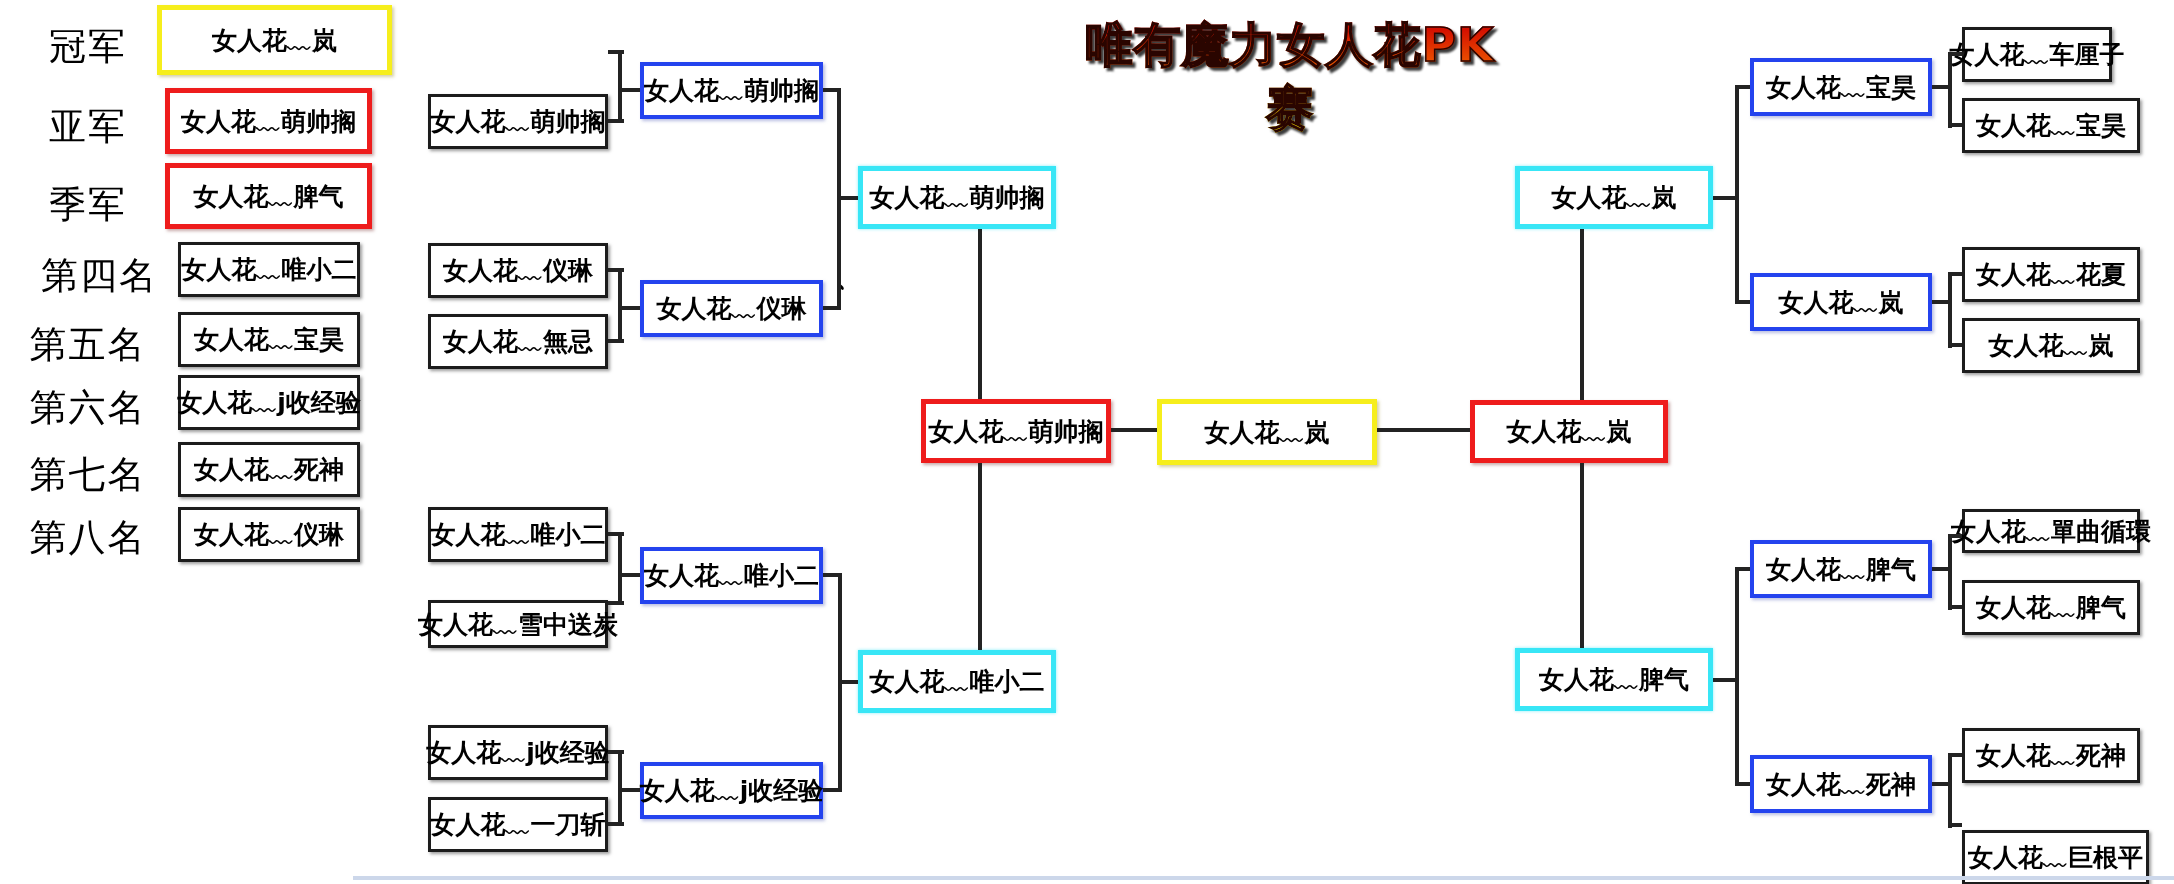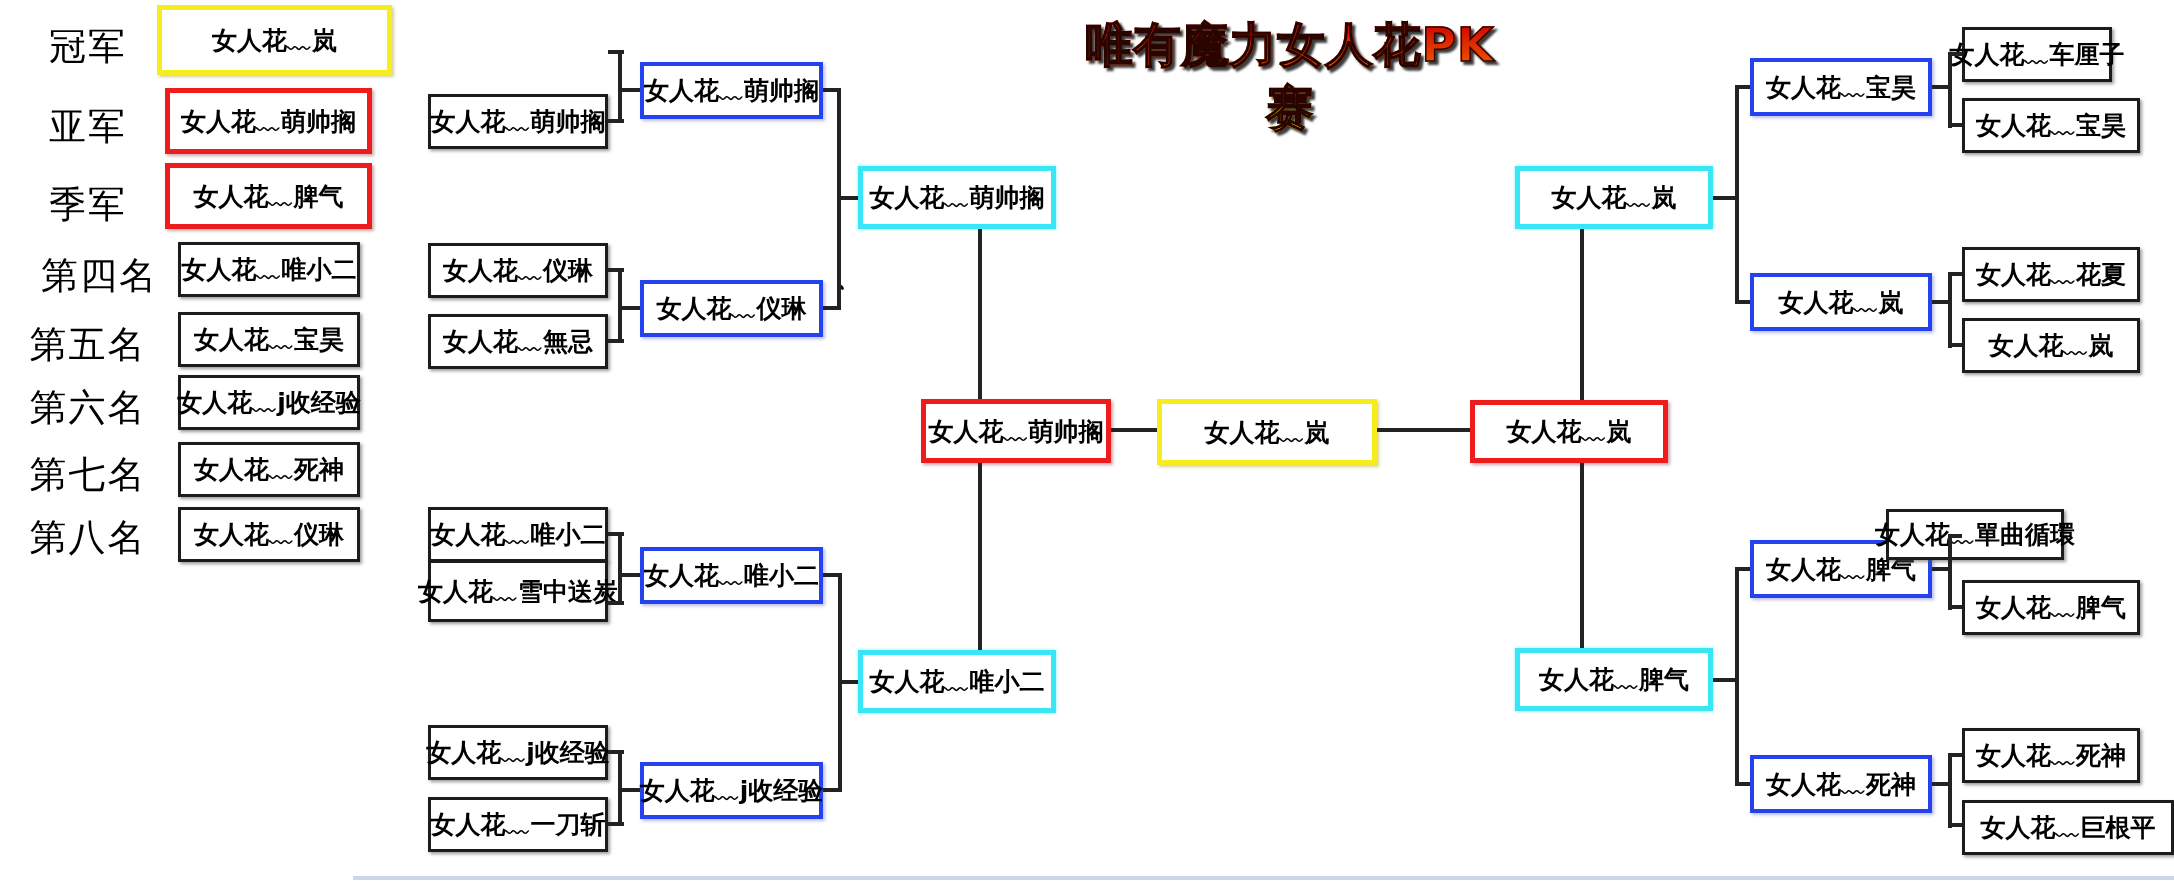--- a/index.html
+++ b/index.html
@@ -56,21 +56,21 @@
   <div class="bx" style="left:178px;top:242px;width:182px;height:55px;">女人花﹏唯小二</div>
   <div class="bx" style="left:178px;top:312px;width:182px;height:55px;">女人花﹏宝昊</div>
   <div class="bx" style="left:178px;top:375px;width:182px;height:55px;">女人花﹏j收经验</div>
   <div class="bx" style="left:178px;top:442px;width:182px;height:55px;">女人花﹏死神</div>
   <div class="bx" style="left:178px;top:507px;width:182px;height:55px;">女人花﹏仪琳</div>
 
   <div class="bx" style="left:428px;top:94px;width:180px;height:55px;">女人花﹏萌帅搁</div>
   <div class="bx" style="left:428px;top:243px;width:180px;height:55px;">女人花﹏仪琳</div>
   <div class="bx" style="left:428px;top:314px;width:180px;height:55px;">女人花﹏無忌</div>
   <div class="bx" style="left:428px;top:507px;width:180px;height:55px;">女人花﹏唯小二</div>
-  <div class="bx" style="left:428px;top:560px;width:180px;height:62px;">女人花﹏雪中送炭</div>
+  <div class="bx" style="left:428px;top:600px;width:180px;height:48px;">女人花﹏雪中送炭</div>
   <div class="bx" style="left:428px;top:725px;width:180px;height:55px;">女人花﹏j收经验</div>
   <div class="bx" style="left:428px;top:797px;width:180px;height:55px;">女人花﹏一刀斩</div>
 
   <div class="bx blue" style="left:640px;top:62px;width:183px;height:57px;">女人花﹏萌帅搁</div>
   <div class="bx blue" style="left:640px;top:280px;width:183px;height:57px;">女人花﹏仪琳</div>
   <div class="bx blue" style="left:640px;top:547px;width:183px;height:57px;">女人花﹏唯小二</div>
   <div class="bx blue" style="left:640px;top:762px;width:183px;height:57px;">女人花﹏j收经验</div>
 
   <div class="bx cyan" style="left:858px;top:166px;width:198px;height:63px;">女人花﹏萌帅搁</div>
   <div class="bx cyan" style="left:858px;top:650px;width:198px;height:63px;">女人花﹏唯小二</div>
@@ -84,24 +84,24 @@
 
   <div class="bx blue" style="left:1750px;top:58px;width:182px;height:58px;">女人花﹏宝昊</div>
   <div class="bx blue" style="left:1750px;top:273px;width:182px;height:58px;">女人花﹏岚</div>
   <div class="bx blue" style="left:1750px;top:540px;width:182px;height:58px;">女人花﹏脾气</div>
   <div class="bx blue" style="left:1750px;top:755px;width:182px;height:58px;">女人花﹏死神</div>
 
   <div class="bx" style="left:1962px;top:27px;width:150px;height:55px;">女人花﹏车厘子</div>
   <div class="bx" style="left:1962px;top:98px;width:178px;height:55px;">女人花﹏宝昊</div>
   <div class="bx" style="left:1962px;top:247px;width:178px;height:55px;">女人花﹏花夏</div>
   <div class="bx" style="left:1962px;top:318px;width:178px;height:55px;">女人花﹏岚</div>
-  <div class="bx" style="left:1886px;top:509px;width:178px;height:51px;">女人花﹏單曲循環</div>
+  <div class="bx" style="left:1962px;top:509px;width:178px;height:44px;">女人花﹏單曲循環</div>
   <div class="bx" style="left:1962px;top:580px;width:178px;height:55px;">女人花﹏脾气</div>
   <div class="bx" style="left:1962px;top:728px;width:178px;height:55px;">女人花﹏死神</div>
-  <div class="bx" style="left:1962px;top:800px;width:212px;height:55px;">女人花﹏巨根平</div>
+  <div class="bx" style="left:1962px;top:830px;width:187px;height:55px;">女人花﹏巨根平</div>
 
   <div class="stray" style="left:835px;top:258px;">、</div>
 
   <div class="bottom-rule" style="left:353px;top:876px;width:1821px;height:4px;"></div>
 <div class="ln" style="left: 608px; top: 50px; width: 16px; height: 4px;"></div>
     <div class="ln" style="left: 608px; top: 119px; width: 16px; height: 4px;"></div>
     <div class="ln" style="left: 618px; top: 50px; width: 4px; height: 73px;"></div>
     <div class="ln" style="left: 618px; top: 88px; width: 22px; height: 4px;"></div>
     <div class="ln" style="left: 608px; top: 268px; width: 16px; height: 4px;"></div>
     <div class="ln" style="left: 608px; top: 339px; width: 16px; height: 4px;"></div>

